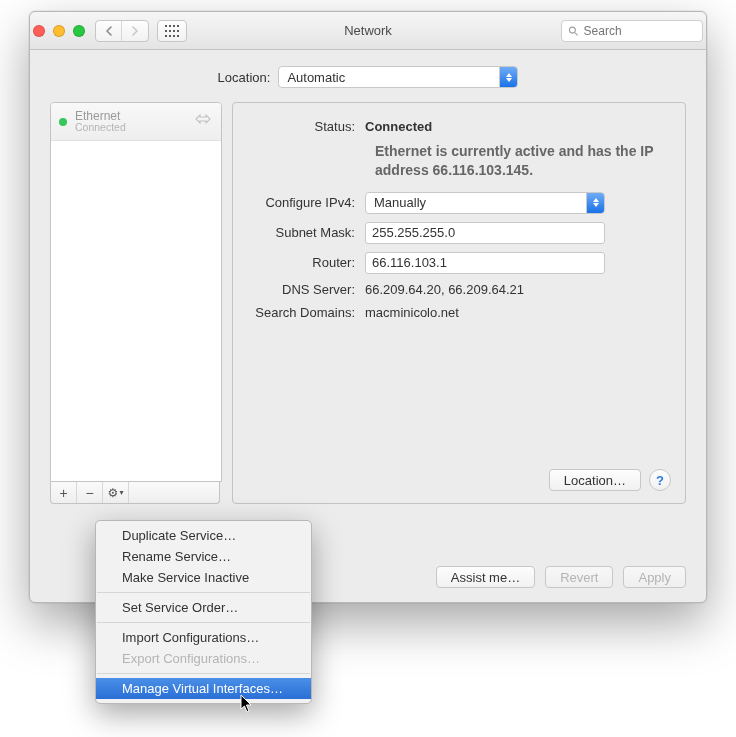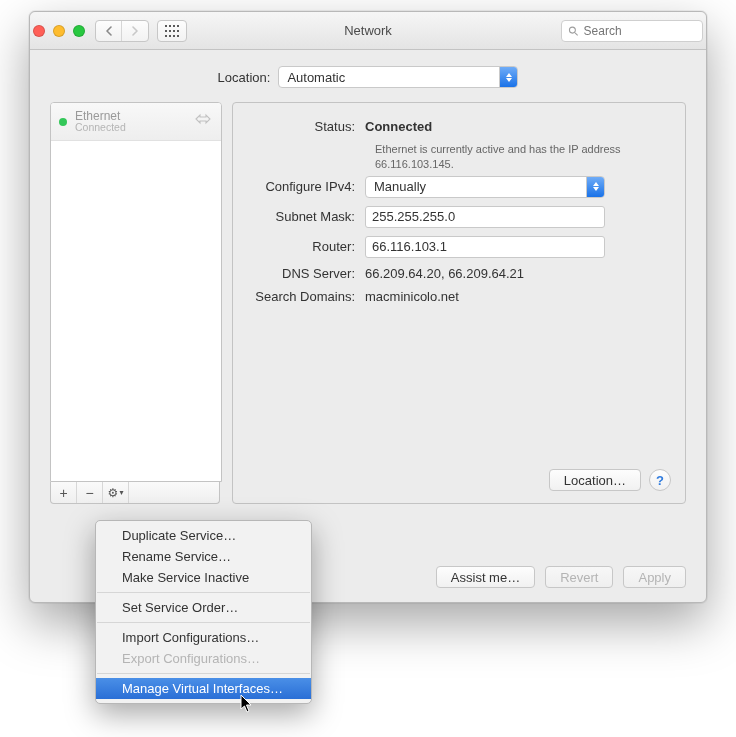--- a/index.html
+++ b/index.html
@@ -171,21 +171,21 @@
   border-radius:4px;
   background:#ececec;
   height:402px;
   padding: 16px 18px 14px 12px;
   position:relative;
 }
 .row { display:flex; align-items:center; margin-bottom:8px; }
 .row .lab { width: 120px; text-align:right; padding-right:10px; color:#333; font-size:13px; }
 .row .val { flex:1; font-size:13px; color:#333; }
 .status-val { font-weight:600; }
-.status-note { font-size:11px; color:#666; margin:3px 0 4px 130px; line-height:1.35; max-width:300px; }
+.status-note { font-size:14px; color:#666; margin:3px 0 12px 130px; line-height:1.35; max-width:300px;font-weight:bold; }
 
 input.tf {
   width: 240px; height:22px;
   border:1px solid #c9c9c9;
   border-radius:3px;
   padding:0 6px;
   font-size:13px;
   background:#fff;
   color:#333;
 }

